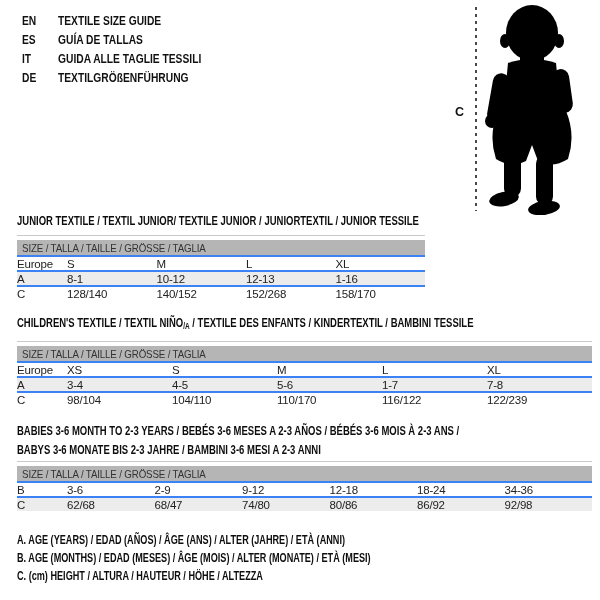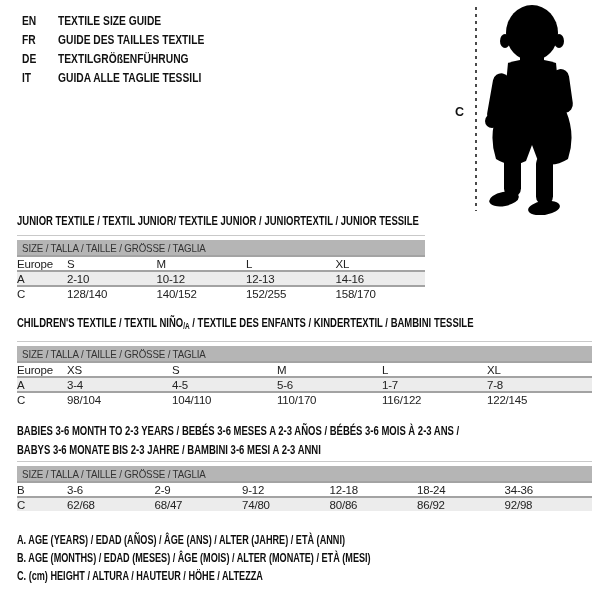--- a/index.html
+++ b/index.html
@@ -56,51 +56,51 @@
   td.bar-cell {
     background: #b5b5b5; color: #333;
     text-align: left; height: 15px;
   }
   .bar-text {
     display: inline-block; padding-left: 6px; white-space: nowrap;
     transform: scaleX(0.85); transform-origin: 0 50%;
     font-size: 11.5px;
   }
   td.rowlabel { text-align: left; padding-left: 2px; }
-  tr.data-row td { border-top: 2px solid #a3a3a3; }
+  tr.data-row td { border-top: 2px solid #3b82f6; }
   tr.shaded td { background: #ececec; }
   
   .note-line {
     position: absolute; left: 17px;
     font-weight: bold; font-size: 12px; color: #0d0d0d;
     white-space: nowrap;
     transform: scaleX(0.76); transform-origin: 0 0;
   }
 </style>
 </head>
 <body>
 
 <div class="canvas">
 
   <div class="lang-block">
     <div class="lang-row">
       <span class="lang-code">EN</span>
       <span class="lang-label">TEXTILE SIZE GUIDE</span>
     </div>
     <div class="lang-row">
-      <span class="lang-code">FR</span>
-      <span class="lang-label">GUIDE DES TAILLES TEXTILE</span>
+      <span class="lang-code">ES</span>
+      <span class="lang-label">GUÍA DE TALLAS</span>
+    </div>
+    <div class="lang-row">
+      <span class="lang-code">IT</span>
+      <span class="lang-label">GUIDA ALLE TAGLIE TESSILI</span>
     </div>
     <div class="lang-row">
       <span class="lang-code">DE</span>
       <span class="lang-label">TEXTILGRÖßENFÜHRUNG</span>
-    </div>
-    <div class="lang-row">
-      <span class="lang-code">IT</span>
-      <span class="lang-label">GUIDA ALLE TAGLIE TESSILI</span>
     </div>
   </div>
 
   <span class="c-label">C</span>
   <div class="dash-line"></div>
   <svg class="baby-svg" width="112" height="212" viewBox="0 0 112 212">
     <g fill="#000000">
       <ellipse cx="54" cy="30" rx="26" ry="28"></ellipse>
       <ellipse cx="27" cy="38" rx="5" ry="7"></ellipse>
       <ellipse cx="81" cy="38" rx="5" ry="7"></ellipse>
@@ -134,30 +134,30 @@
       </tr>
       <tr class="data-row">
         <td class="rowlabel">Europe</td>
         <td>S</td>
         <td>M</td>
         <td>L</td>
         <td>XL</td>
       </tr>
       <tr class="data-row shaded">
         <td class="rowlabel">A</td>
-        <td>2-10</td>
+        <td>8-1</td>
         <td>10-12</td>
         <td>12-13</td>
-        <td>14-16</td>
+        <td>1-16</td>
       </tr>
       <tr class="data-row">
         <td class="rowlabel">C</td>
         <td>128/140</td>
         <td>140/152</td>
-        <td>152/255</td>
+        <td>152/268</td>
         <td>158/170</td>
       </tr>
     </tbody>
       </table>
   </div>
 
   <div class="sec-title" style="top:316px;"><span>CHILDREN'S TEXTILE / TEXTIL NIÑO</span><span class="t-sub">/A</span><span> / TEXTILE DES ENFANTS / KINDERTEXTIL / BAMBINI TESSILE</span></div>
   <div class="table-wrap" style="top:341px; width:575px;">
     <table class="size-table">
       <colgroup>
@@ -187,21 +187,21 @@
         <td>5-6</td>
         <td>1-7</td>
         <td>7-8</td>
       </tr>
       <tr class="data-row">
         <td class="rowlabel">C</td>
         <td>98/104</td>
         <td>104/110</td>
         <td>110/170</td>
         <td>116/122</td>
-        <td>122/145</td>
+        <td>122/239</td>
       </tr>
     </tbody>
       </table>
   </div>
 
   <div class="sec-title" style="top:424px;">BABIES 3-6 MONTH TO 2-3 YEARS / BEBÉS 3-6 MESES A 2-3 AÑOS / BÉBÉS 3-6 MOIS À 2-3 ANS /</div>
   <div class="sec-title" style="top:443px;">BABYS 3-6 MONATE BIS 2-3 JAHRE / BAMBINI 3-6 MESI A 2-3 ANNI</div>
   <div class="table-wrap" style="top:461px; width:575px;">
     <table class="size-table">
       <colgroup>

